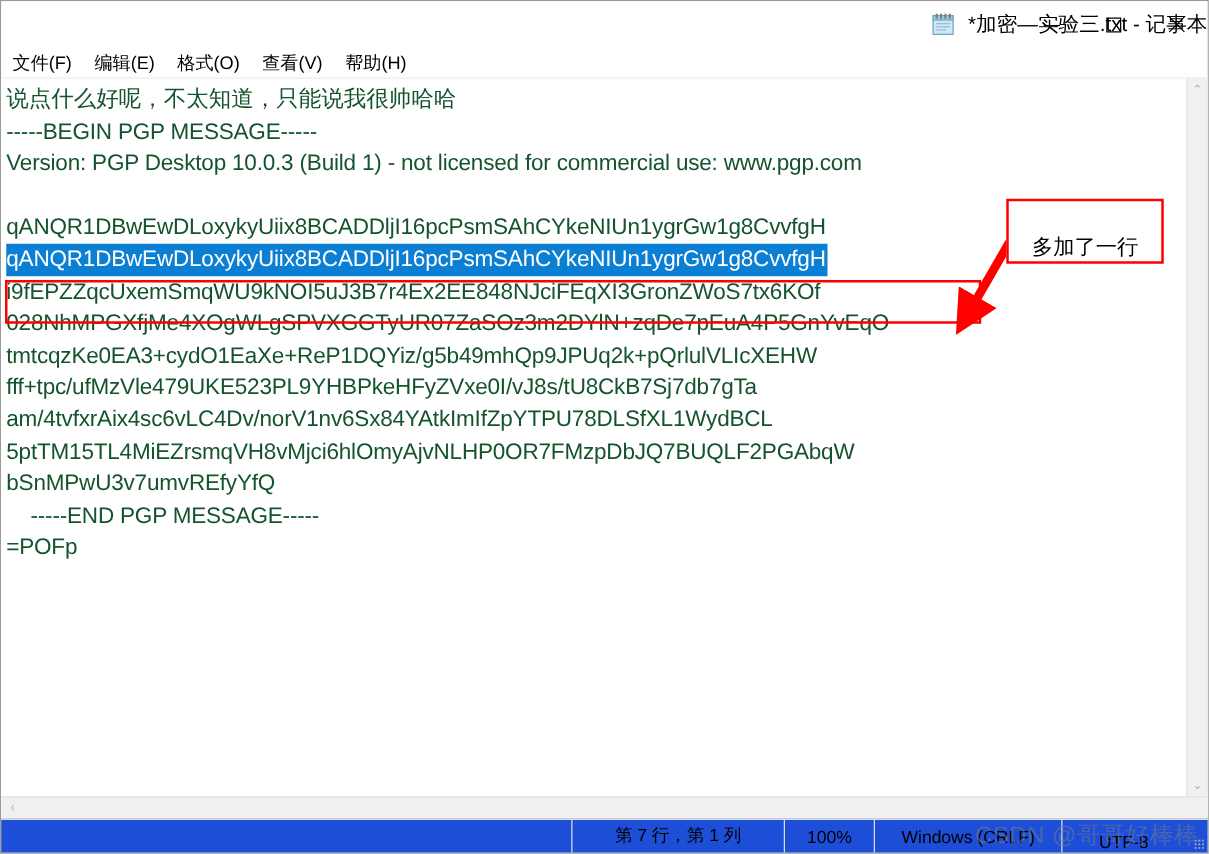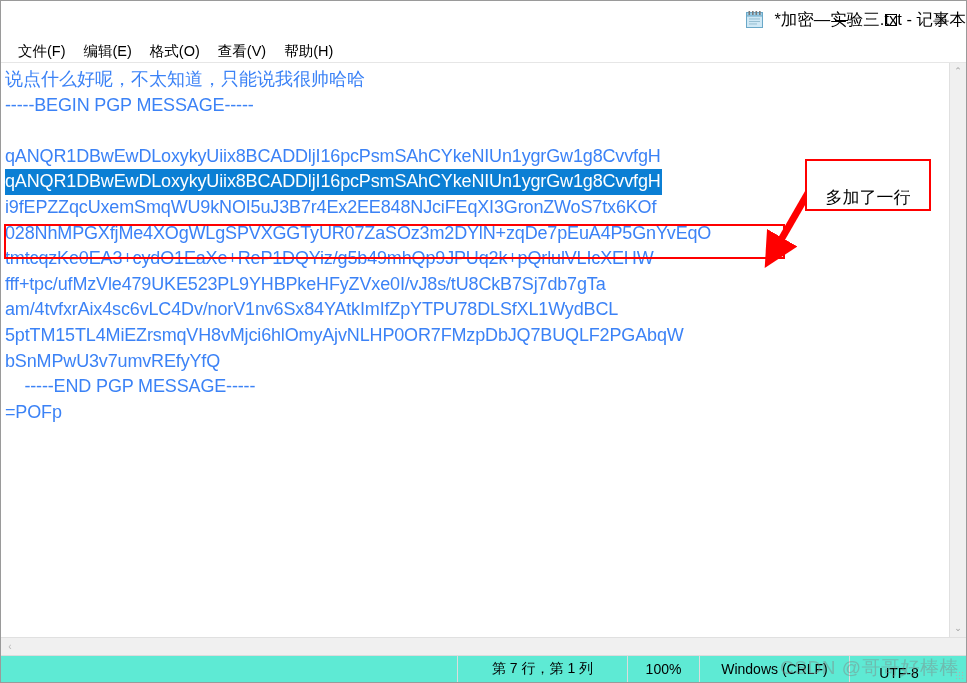--- a/index.html
+++ b/index.html
@@ -87,21 +87,20 @@
   }
   .glyph-close::before { transform: rotate(45deg); }
   .glyph-close::after  { transform: rotate(-45deg); }
 
   
   .menubar {
     height: 24px;
     min-height: 24px;
     display: flex;
     align-items: center;
-    padding-left: 8px;
     background: #ffffff;
     border-bottom: 1px solid #e6e6e6;
   }
   .menu-item {
     font-size: 14.5px;
     color: #000;
     padding: 0 9px;
     line-height: 22px;
     white-space: nowrap;
   }
@@ -123,21 +122,21 @@
   .textarea {
     flex: 1;
     position: relative;
     overflow: hidden;
     background: #ffffff;
     padding: 4px 0 0 4px;
   }
   .line {
     font-size: 18px;
     line-height: 25.6px;
-    color: #3b82f6;
+    color: #14532d;
     white-space: pre;
     height: 25.6px;
     font-family: "Liberation Sans", "DejaVu Sans", sans-serif;
     letter-spacing: -0.15px;
   }
   .line.sel {
     background: #0b7fd4;
     color: #ffffff;
     display: inline-block;
     padding-right: 1px;
@@ -187,21 +186,21 @@
   .hs-corner {
     width: 17px; height: 18px;
     background: #f0f0f0;
     margin-left: auto;
   }
 
   
   .statusbar {
     height: 27px;
     min-height: 27px;
-    background: #5eead4;
+    background: #1d4ed8;
     border-top: 1px solid #dcdcdc;
     display: flex;
     align-items: stretch;
     font-size: 14px;
     color: #000;
     position: relative;
   }
   .st-spacer { flex: 1; border-right: 1px solid #dcdcdc; }
   .st-cell {
     display: flex;
@@ -322,20 +321,23 @@
 
       <div class="textarea" id="textarea">
 
       <div class="line-wrap">
             <div class="line zh">说点什么好呢，不太知道，只能说我很帅哈哈</div>
           </div>
           <div class="line-wrap">
             <div class="line">-----BEGIN PGP MESSAGE-----</div>
           </div>
           <div class="line-wrap">
+            <div class="line">Version: PGP Desktop 10.0.3 (Build 1) - not licensed for commercial use: www.pgp.com</div>
+          </div>
+          <div class="line-wrap">
             <div class="line"></div>
           </div>
           <div class="line-wrap">
             <div class="line">qANQR1DBwEwDLoxykyUiix8BCADDljI16pcPsmSAhCYkeNIUn1ygrGw1g8CvvfgH</div>
           </div>
           <div class="line-wrap"><div class="line sel">qANQR1DBwEwDLoxykyUiix8BCADDljI16pcPsmSAhCYkeNIUn1ygrGw1g8CvvfgH</div></div>
           <div class="line-wrap">
             <div class="line">i9fEPZZqcUxemSmqWU9kNOI5uJ3B7r4Ex2EE848NJciFEqXI3GronZWoS7tx6KOf</div>
           </div>
           <div class="line-wrap">

